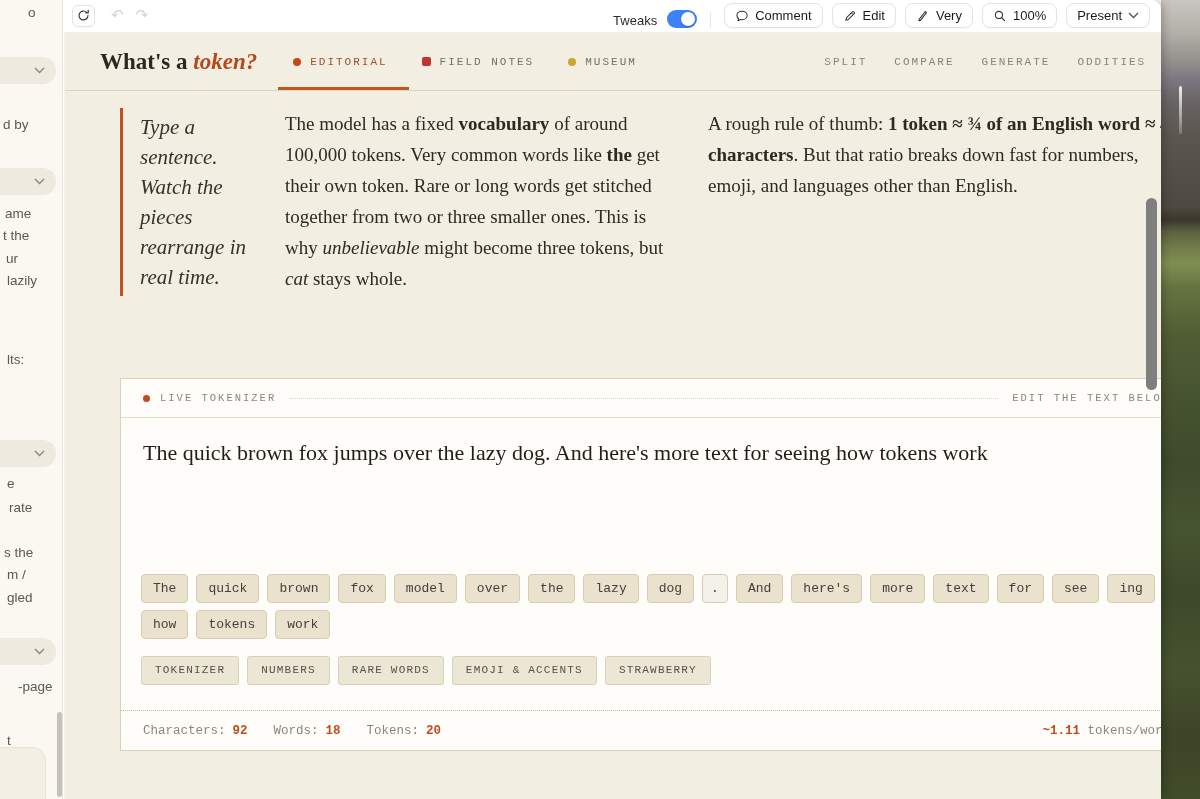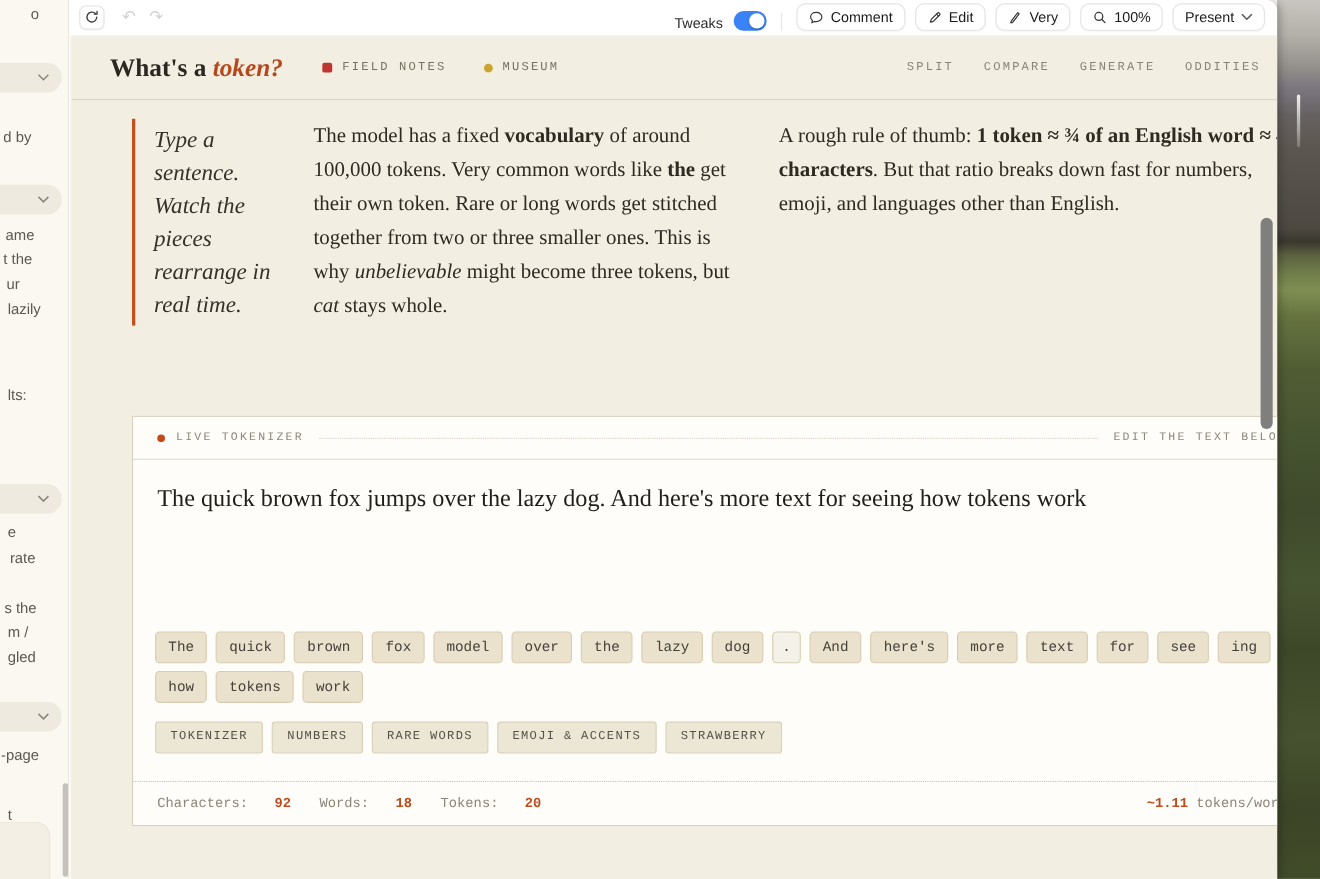--- a/index.html
+++ b/index.html
@@ -91,21 +91,21 @@
   .resize-grip { position:absolute; right:20px; bottom:2px; }
   .chips { display:flex; flex-wrap:wrap; gap:7px 8px; padding:0 20px; margin-top:40px; }
   .chip { height:29px; line-height:27px; padding:0 11px; background:#eae2cd; border:1px solid #d7ccb2; border-radius:4px;
     font-family:"Liberation Mono", monospace; font-size:13px; color:#45403a; white-space:pre; }
   .chip.punct { background:#f4f1e9; padding:0 8px; }
   .presets { display:flex; gap:8px; padding:0 20px; margin-top:17px; }
   .preset { height:29px; line-height:27px; padding:0 13px; background:#ece6d5; border:1px solid #d9d0b9; border-radius:3px;
     font-family:"Liberation Mono", monospace; font-size:11px; letter-spacing:1.2px; color:#555046; white-space:pre; cursor:pointer; }
   .stats { margin-top:25px; border-top:1px dotted #c6bda9; height:40px; display:flex; align-items:center; gap:26px; padding:0 22px;
     font-family:"Liberation Mono", monospace; font-size:12.5px; color:#8c8679; }
-  .stat { display:flex; gap:24px; white-space:nowrap; }
+  .stat { display:flex; gap:7px; white-space:nowrap; }
   .stat .val { color:#bf4c1c; font-weight:bold; }
   .ratio { margin-left:auto; white-space:nowrap; }
   .ratio .val { color:#bf4c1c; font-weight:bold;margin-top:12px; }
 </style>
 </head>
 <body>
 
 <div class="screen">
 
   <div class="photo">
@@ -122,21 +122,21 @@
           <span class="frag" style="top: 206px; left: 5px;">ame</span>
           <span class="frag" style="top: 228px; left: 3px;">t the</span>
           <span class="frag" style="top: 251px; left: 6px;">ur</span>
           <span class="frag" style="top: 273px; left: 7px;">lazily</span>
           <span class="frag" style="top: 352px; left: 7px;">lts:</span>
           <span class="frag" style="top: 476px; left: 7px;">e</span>
           <span class="frag" style="top: 500px; left: 9px;">rate</span>
           <span class="frag" style="top: 545px; left: 4px;">s the</span>
           <span class="frag" style="top: 567px; left: 7px;">m /</span>
           <span class="frag" style="top: 590px; left: 7px;">gled</span>
-          <span class="frag" style="top: 679px; left: 1px;">-page</span>
+          <span class="frag" style="top: 679px; left: 18px;">-page</span>
           <span class="frag" style="top: 733px; left: 7px;">t</span>
         </div>
       <div class="side-pill" style="top:57px">
           <svg width="11" height="7" viewBox="0 0 11 7" fill="none">
             <path d="M1 1l4.5 4.5L10 1" stroke-width="1.4"></path>
           </svg>
         </div>
       <div class="side-pill" style="top:168px">
           <svg width="11" height="7" viewBox="0 0 11 7" fill="none">
             <path d="M1 1l4.5 4.5L10 1" stroke-width="1.4"></path>
@@ -209,20 +209,24 @@
         </div>
       </div>
 
       <div class="page">
 
         <div class="page-header">
           <div class="site-title">
             <span>What's a </span><span class="accent">token?</span>
           </div>
           <div class="tabs">
+            <div class="tab active">
+              <span class="dot dot-orange"></span>
+              <span>EDITORIAL</span>
+            </div>
             <div class="tab">
               <span class="sq"></span>
               <span>FIELD NOTES</span>
             </div>
             <div class="tab">
               <span class="dot dot-yellow"></span>
               <span>MUSEUM</span>
             </div>
           </div>
           <div class="nav-links">

